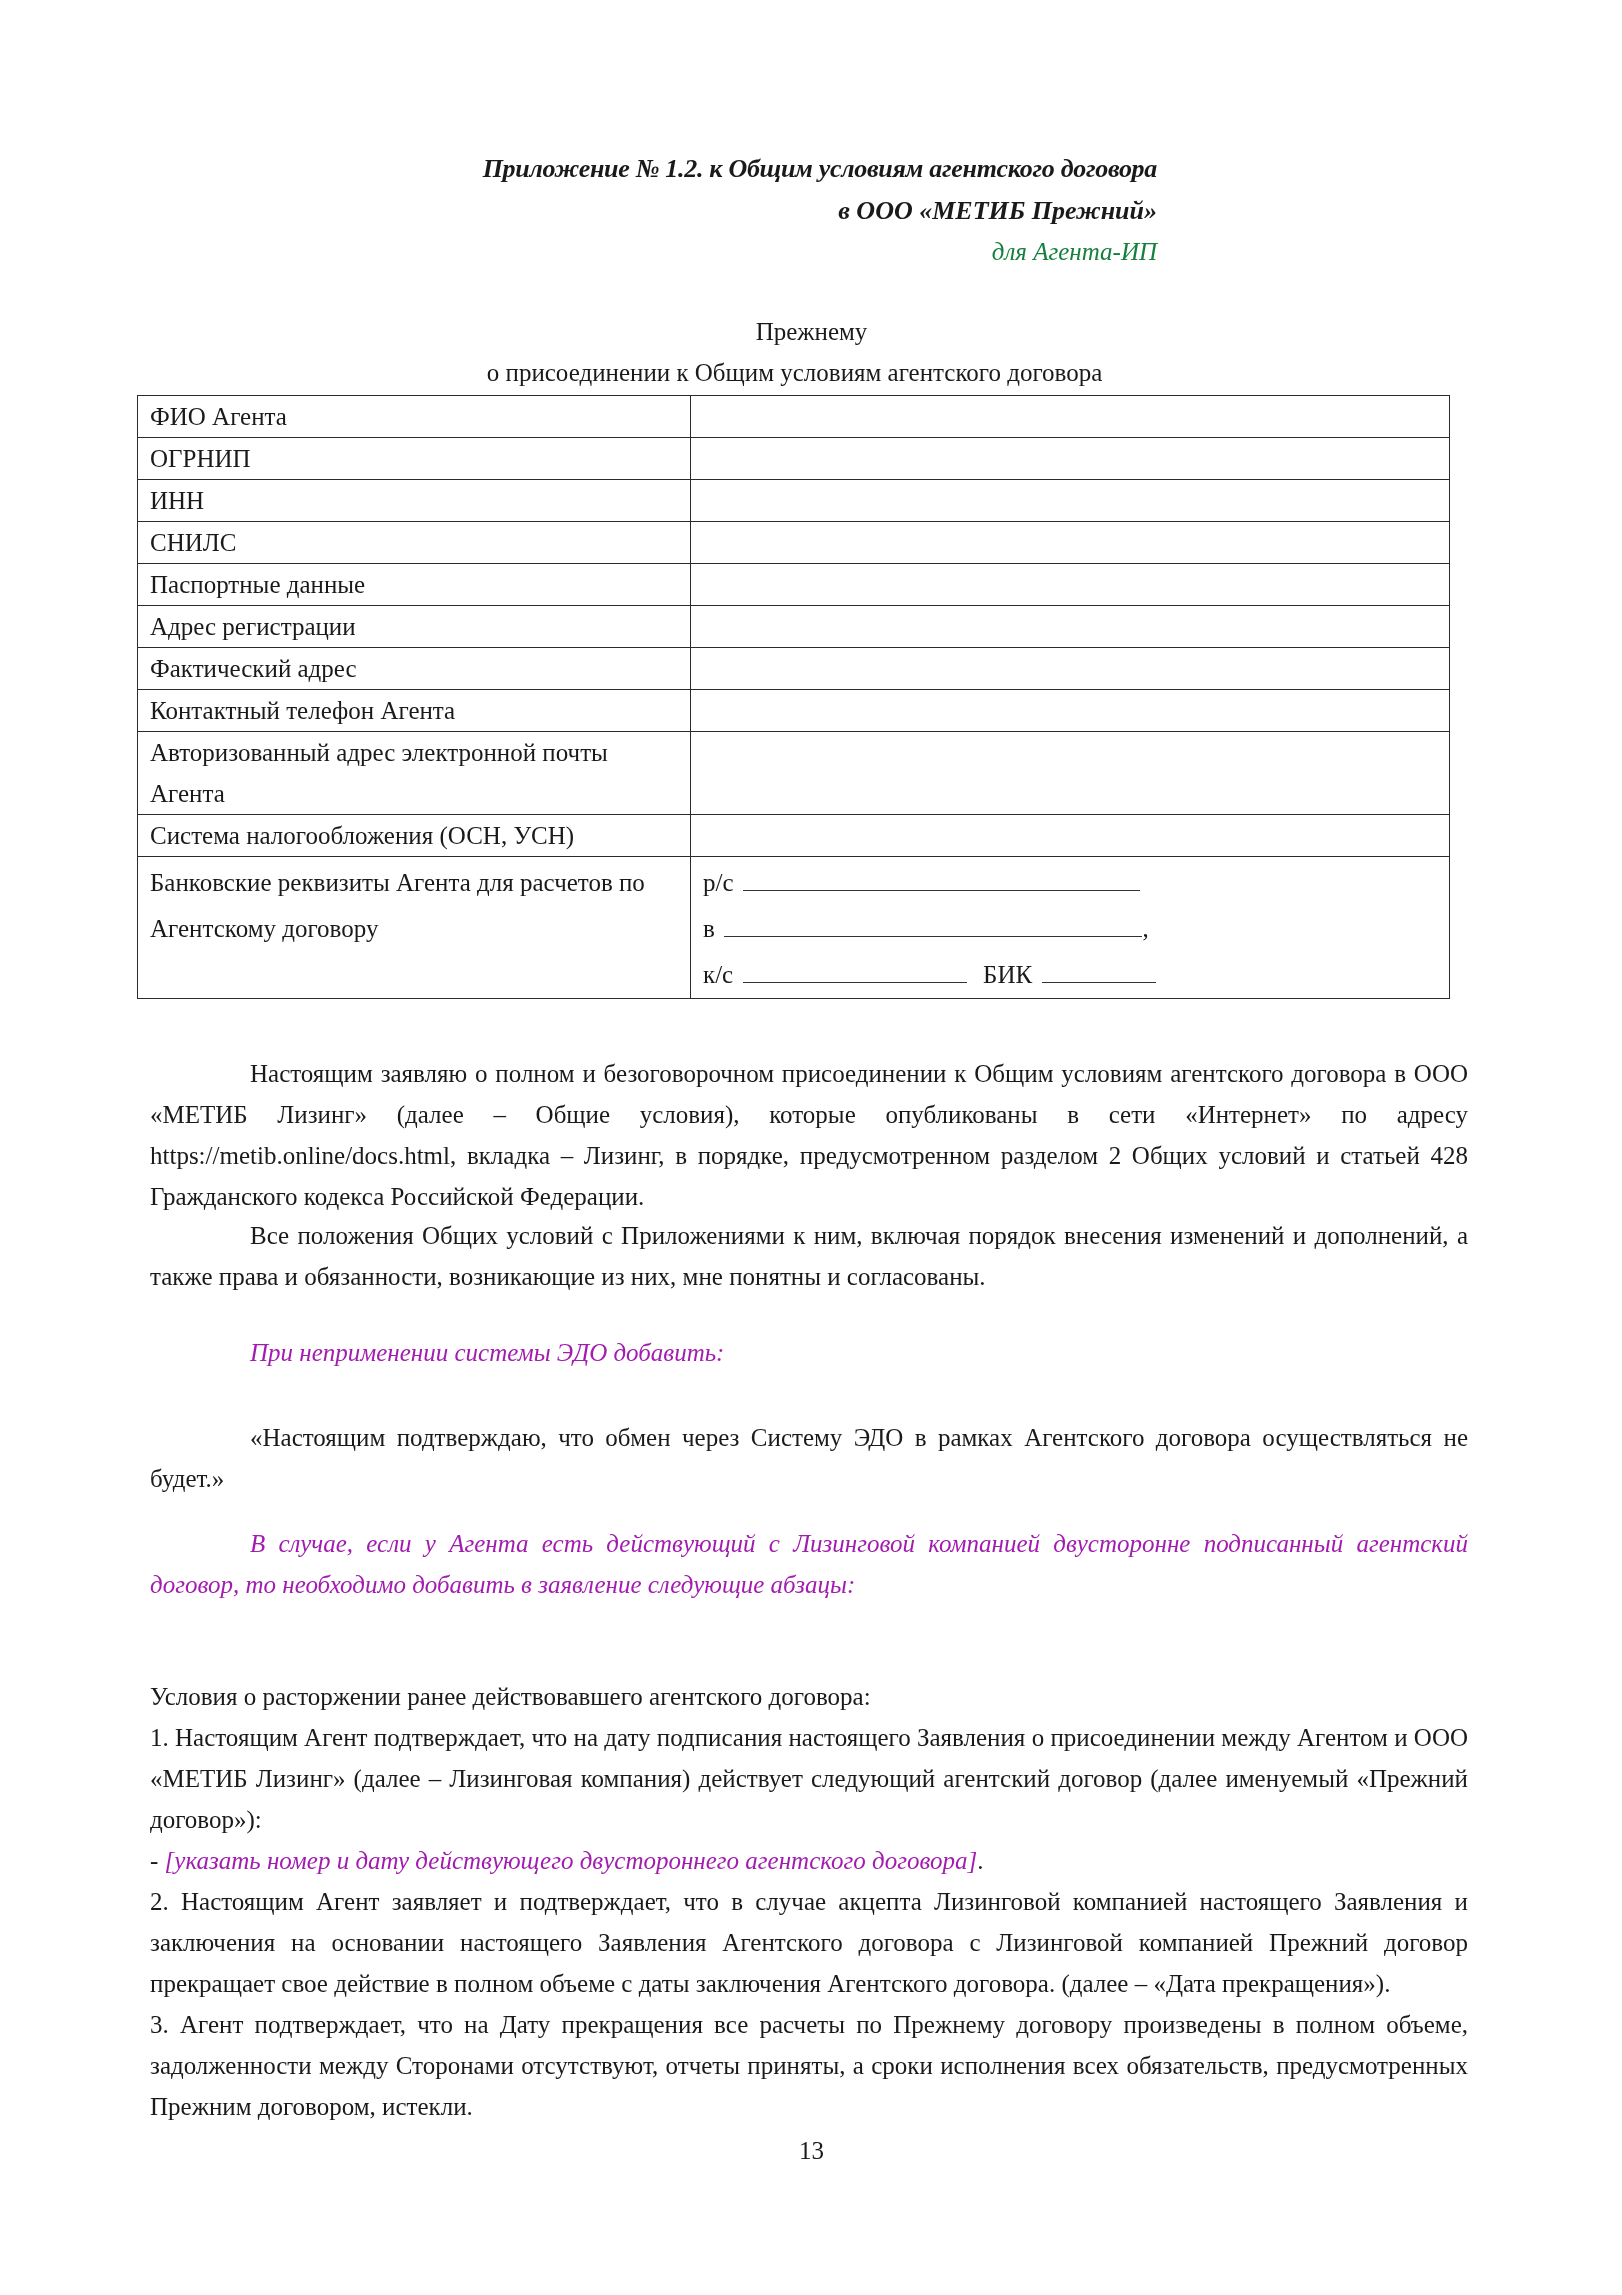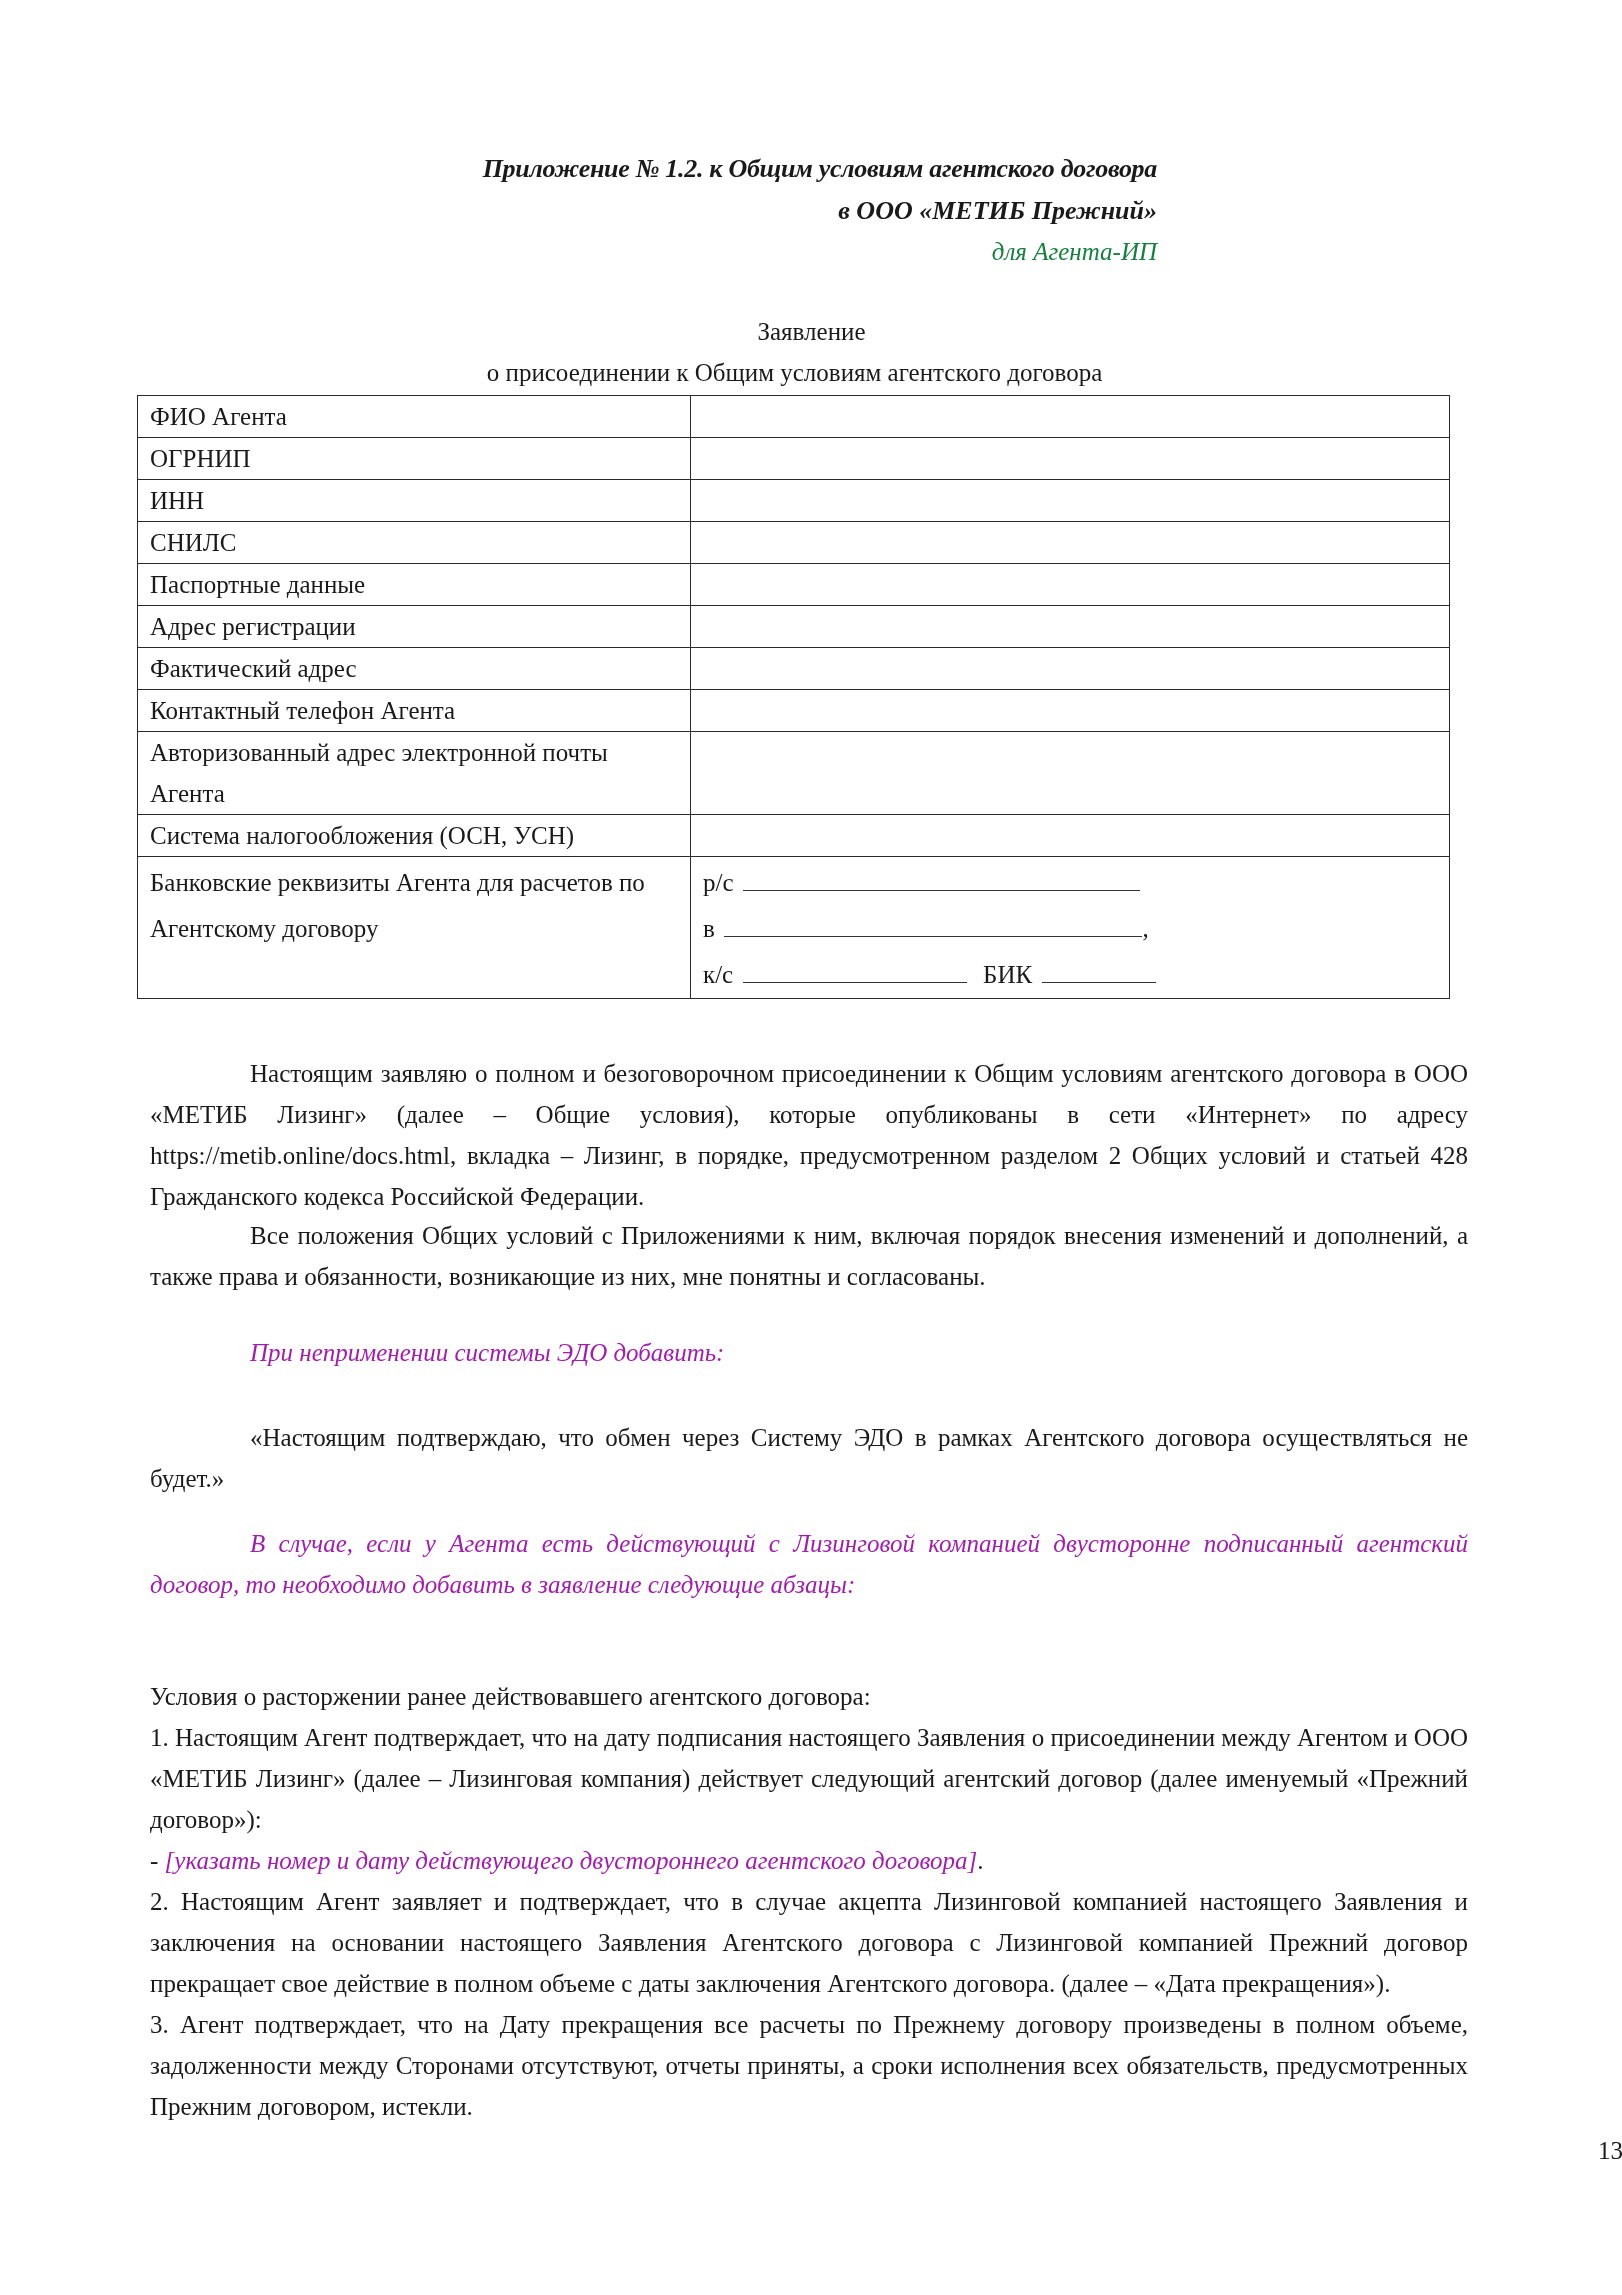--- a/index.html
+++ b/index.html
@@ -45,32 +45,32 @@
   .para { position: absolute; left: 150px; width: 1318px; font-size: 25px; line-height: 41px; text-align: justify; }
   .ind { text-indent: 100px; }
   .p1 { top: 1053px; }
   .p2 { top: 1215px; }
   .p3 { top: 1332px; }
   .p4 { top: 1417px; }
   .p5 { top: 1523px; }
   .p6 { top: 1644px; margin-top: 32px; }
   .gray { color: #a21caf; font-style: italic; }
 
-  .pagenum { position: absolute; top: 2137px; left: 0; width: 1623px; text-align: right; font-size: 25px; }
+  .pagenum { position: absolute; top: 2137px; left: 0; width: 1623px; text-align: center; font-size: 25px; }
 </style>
 </head>
 <body>
 
 <div class="page">
 
   <div class="hdr hdr1">Приложение № 1.2. к Общим условиям агентского договора</div>
   <div class="hdr hdr2">в ООО «МЕТИБ Прежний»</div>
   <div class="hdr hdr3">для Агента-ИП</div>
 
-  <div class="title t1">Заявление</div>
+  <div class="title t1">Прежнему</div>
   <div class="title t2">о присоединении к Общим условиям агентского договора</div>
 
   <table class="tbl">
     <tbody>
       <tr class="r1">
         <td class="lbl">ФИО Агента</td>
         <td></td>
       </tr>
       <tr class="r1">
         <td class="lbl">ОГРНИП</td>

